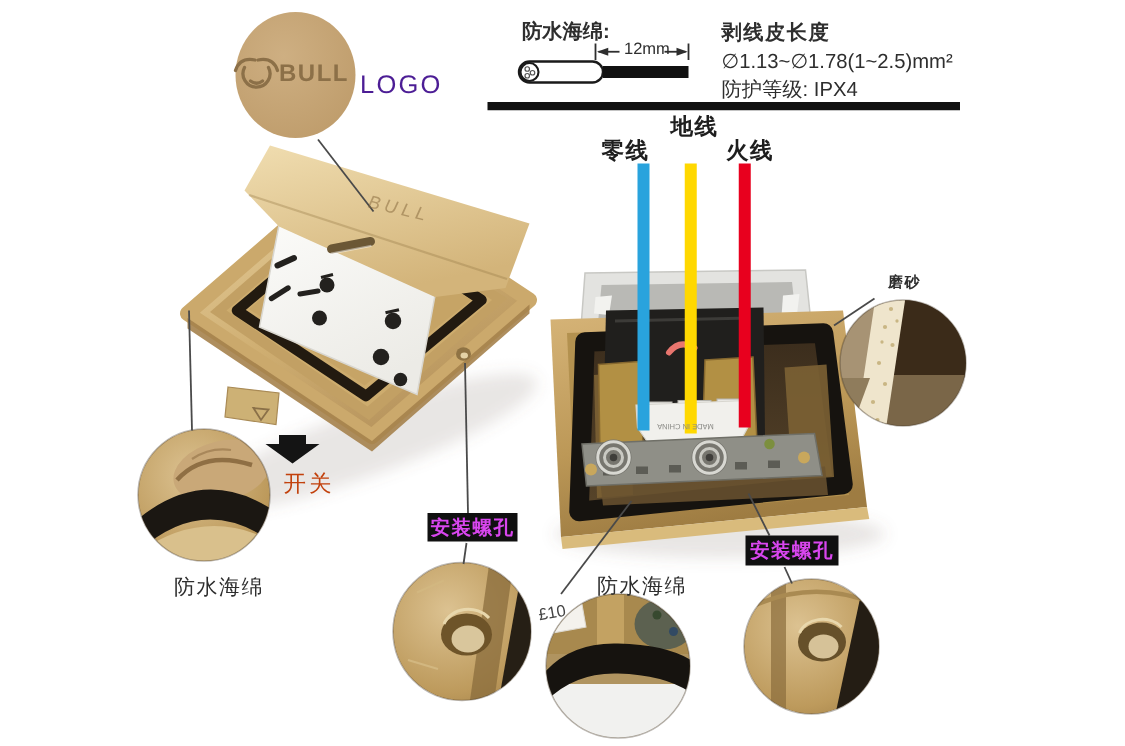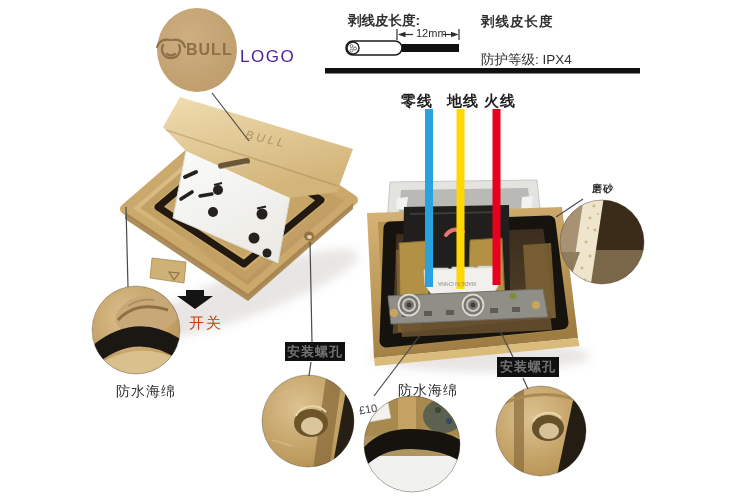--- a/index.html
+++ b/index.html
@@ -1,20 +1,20 @@
 <!DOCTYPE html>
 <html><head>
 <meta charset="utf-8">
 <style>
   html,body{margin:0;padding:0;background:#fff;}
   .stage{position:relative;width:750px;height:497px;background:#ffffff;overflow:hidden;
          font-family:"Liberation Sans","DejaVu Sans",sans-serif;color:#2e2e2e;}
   .stage svg{position:absolute;left:0;top:0;}
   .t{position:absolute;white-space:nowrap;line-height:1.15;}
-  .box{position:absolute;background:#101010;color:#737373;display:flex;align-items:center;justify-content:center;
+  .box{position:absolute;background:#101010;color:#d946ef;display:flex;align-items:center;justify-content:center;
        font-weight:bold;font-size:13px;letter-spacing:1px;}
   .wirelabel{font-size:15px;font-weight:bold;color:#1e1e1e;letter-spacing:1px;}
 </style>
 </head>
 <body>
 
 <div class="stage">
 
 <svg width="750" height="497" viewBox="0 0 750 497">
   <defs>
@@ -282,28 +282,29 @@
       <path d="M185,47 q-3,-9 -13,-7"></path>
       <path d="M163,45 a9,9 0 1 0 16,0"></path>
       <path d="M167,54 q4,3 8,0"></path>
     </g>
   </g>
 </svg>
 
 <div class="t" style="left:186px;top:41px;font-size:16px;font-weight:bold;color:#8C7048;letter-spacing:1px;">BULL</div>
 <div class="t" style="left:240px;top:47px;font-size:17px;color:#4c1d95;letter-spacing:1.5px;">LOGO</div>
 
-<div class="t" style="left:348px;top:13px;font-size:13.5px;font-weight:600;">剥线皮长度:</div>
+<div class="t" style="left:348px;top:13px;font-size:13.5px;font-weight:600;">防水海绵:</div>
 <div class="t" style="left:416px;top:27px;font-size:11px;">12mm</div>
 
 <div class="t" style="left:481px;top:14px;font-size:13.5px;font-weight:600;letter-spacing:1px;">剥线皮长度</div>
+<div class="t" style="left:481px;top:33px;font-size:13.5px;">∅1.13~∅1.78(1~2.5)mm²</div>
 <div class="t" style="left:481px;top:52px;font-size:13.5px;">防护等级: IPX4</div>
 
 <div class="t wirelabel" style="left:401px;top:92px;">零线</div>
-<div class="t wirelabel" style="left:447px;top:92px;">地线</div>
+<div class="t wirelabel" style="left:447px;top:76px;">地线</div>
 <div class="t wirelabel" style="left:484px;top:92px;">火线</div>
 
 <div class="t" style="left:245px;top:133px;font-size:12px;font-style:italic;letter-spacing:3px;color:rgba(130,100,55,0.5);transform:rotate(13deg);">BULL</div>
 
 <div class="t" style="left:189px;top:314px;font-size:15px;font-weight:normal;color:#c2410c;letter-spacing:2px;">开关</div>
 
 <div class="t" style="left:116px;top:383px;font-size:14px;letter-spacing:1px;">防水海绵</div>
 
 <div class="box" style="left:285px;top:342px;width:60px;height:19px;">安装螺孔</div>
 

